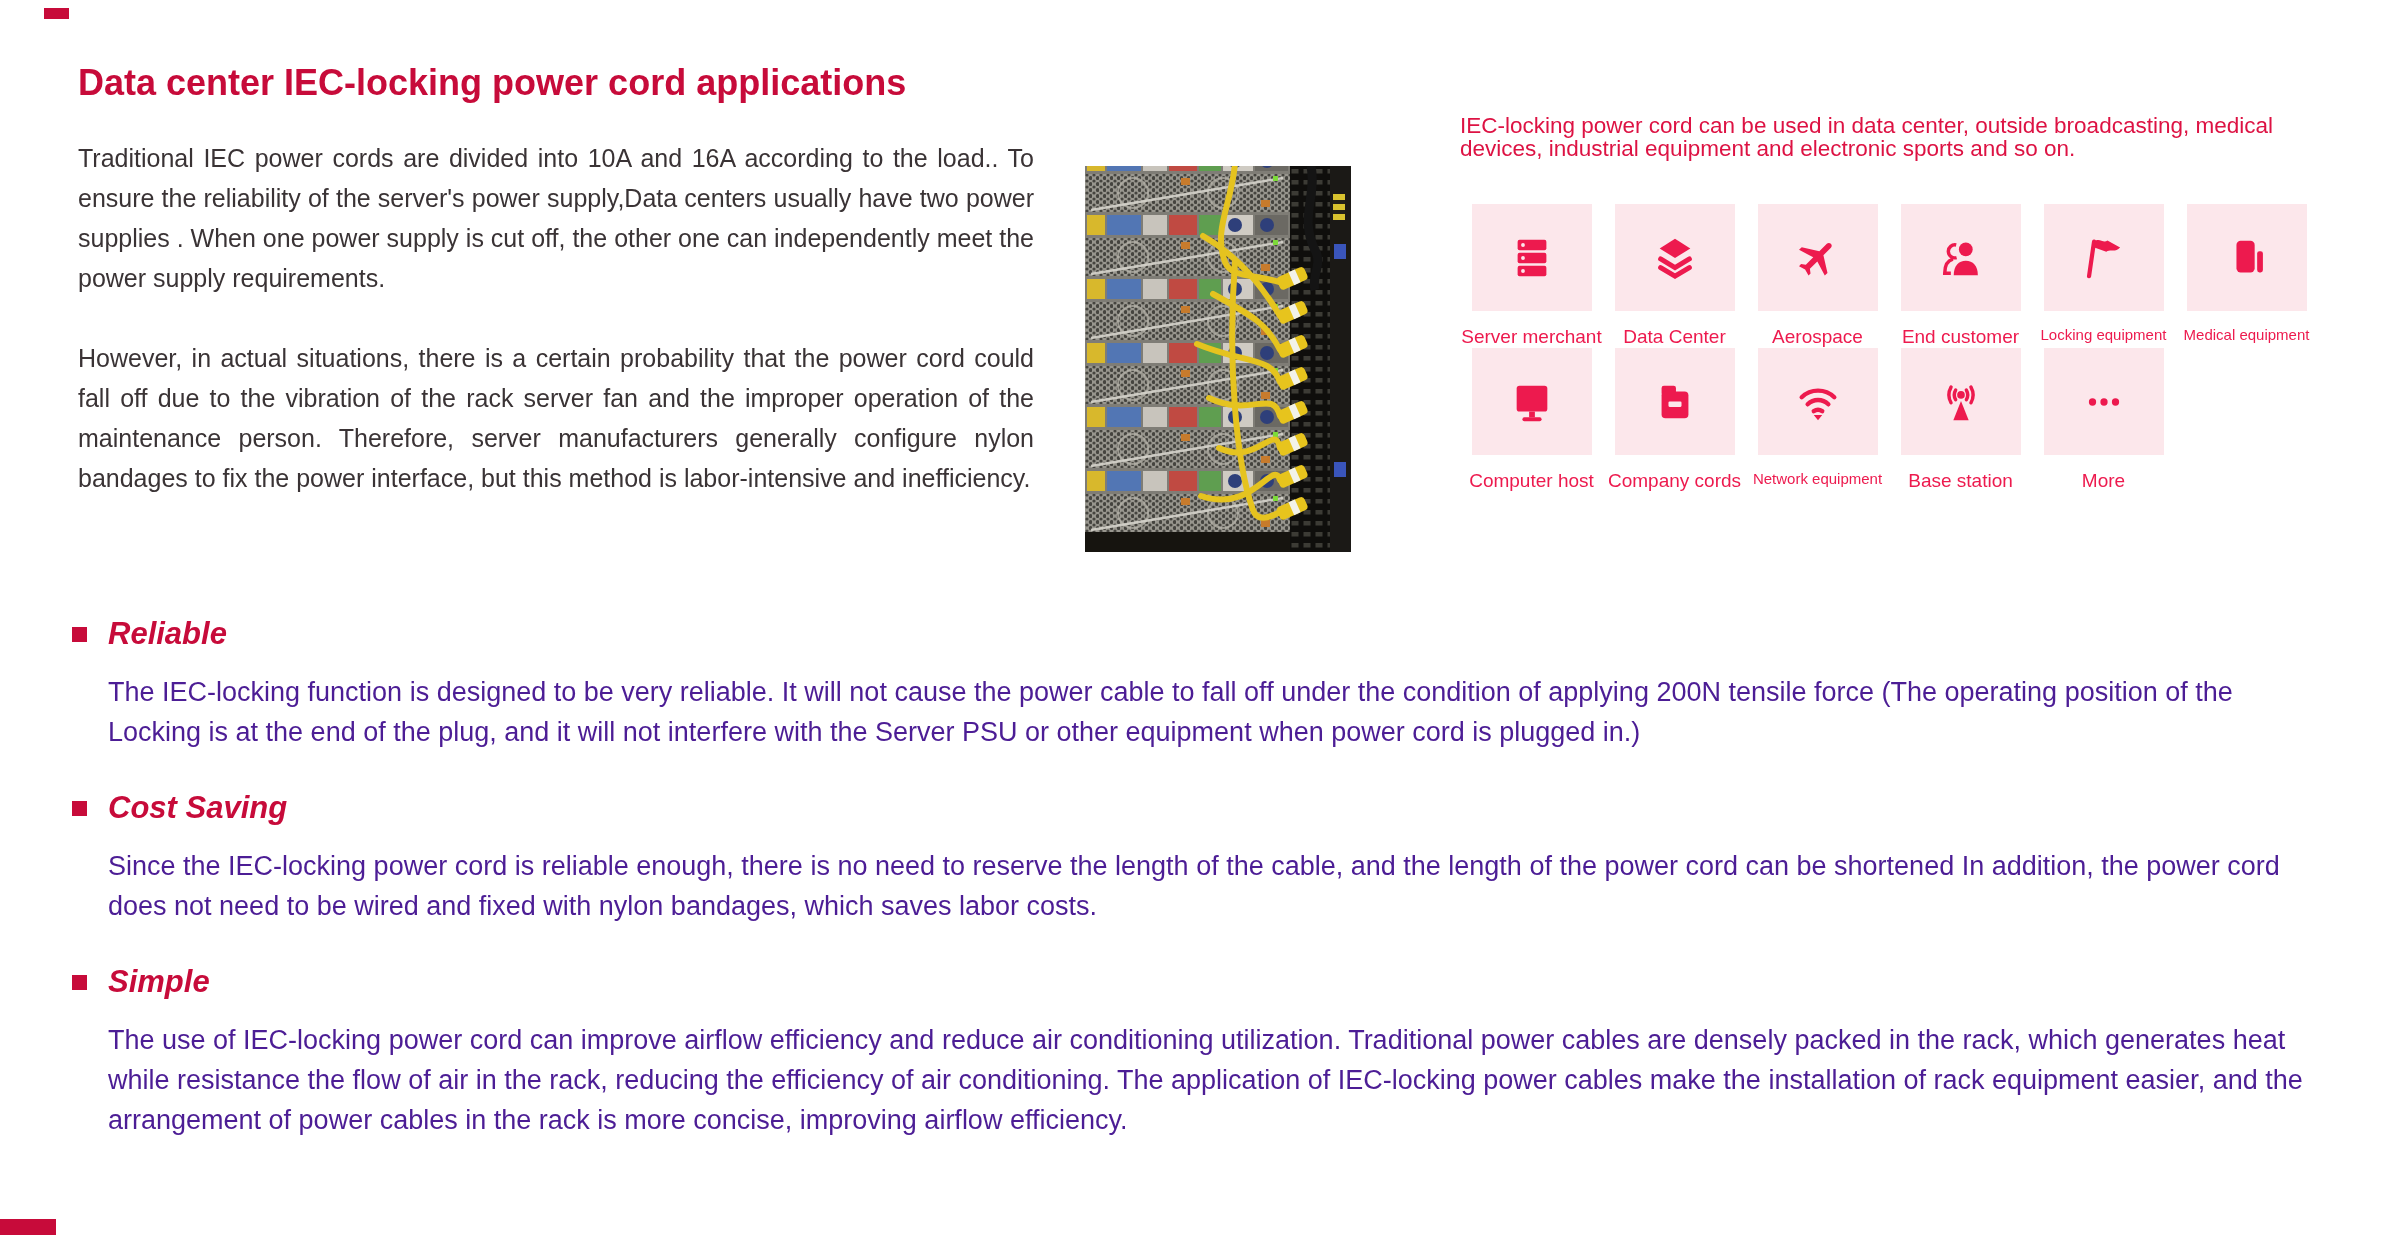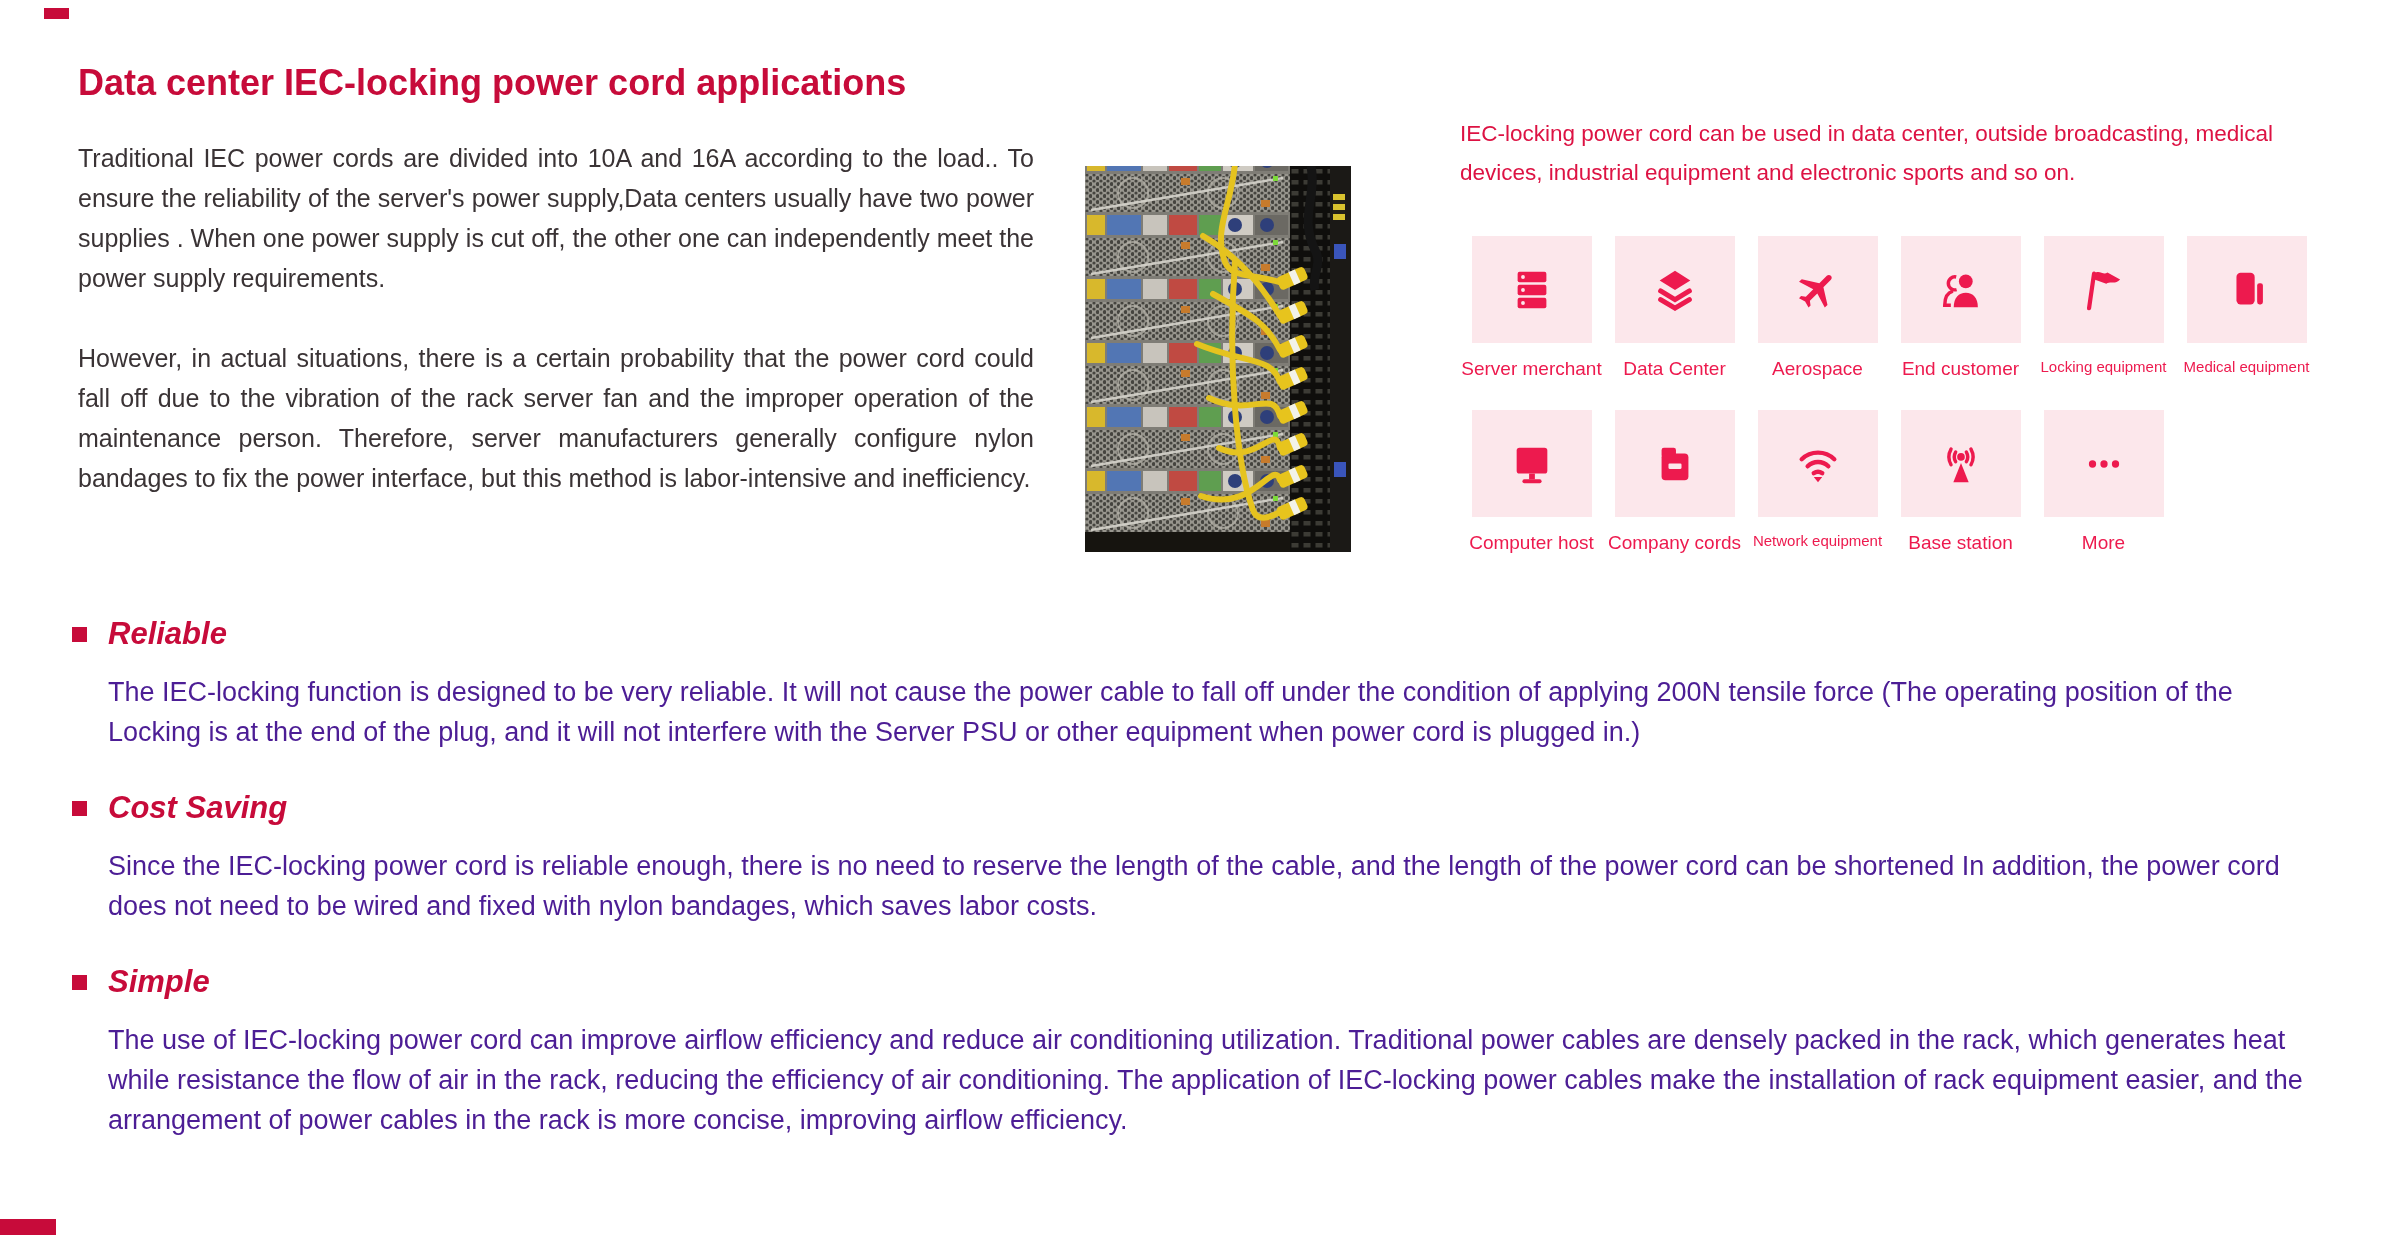--- a/index.html
+++ b/index.html
@@ -14,24 +14,24 @@
   #left-col { left:78px; top:62px; width:956px; }
   #left-col p { margin-top:34px; font-size:25px; line-height:40px; color:#3a3335;
     text-align:justify; }
   #left-col p + p { margin-top:40px; }
 
   
   #rack-photo { left:1085px; top:166px; width:266px; height:386px; display:block; }
 
   
   #right-col { left:1460px; top:62px; width:880px; }
-  #right-intro { margin-top:52px; font-size:22.5px; line-height:39px; color:#dd1243; width:866px; }
+  #right-intro { margin-top:52px; font-size:22.5px; line-height:23px; color:#dd1243; width:866px; }
   .tile-grid { margin-top:44px; }
   .tile-row { display:flex; }
-  .tile-row + .tile-row { margin-top:30px; }
+  .tile-row + .tile-row { }
   .cell { width:143px; display:flex; flex-direction:column; align-items:center; }
   .tile { width:120px; height:107px; background:#fce7eb; display:flex;
     align-items:center; justify-content:center; }
   .tile svg { width:46px; height:46px; color:#ed1a4e; }
   .tile-label { margin-top:15px; font-size:19px; color:#ed1a4e; white-space:nowrap; text-align:center; }
   .tile-label.sm { font-size:15px; }
 
   
   #features { left:60px; top:616px; width:2252px; }
   .feature h2 { font-size:31px; font-weight:bold; color:#c70b3a; padding-left:12px;

